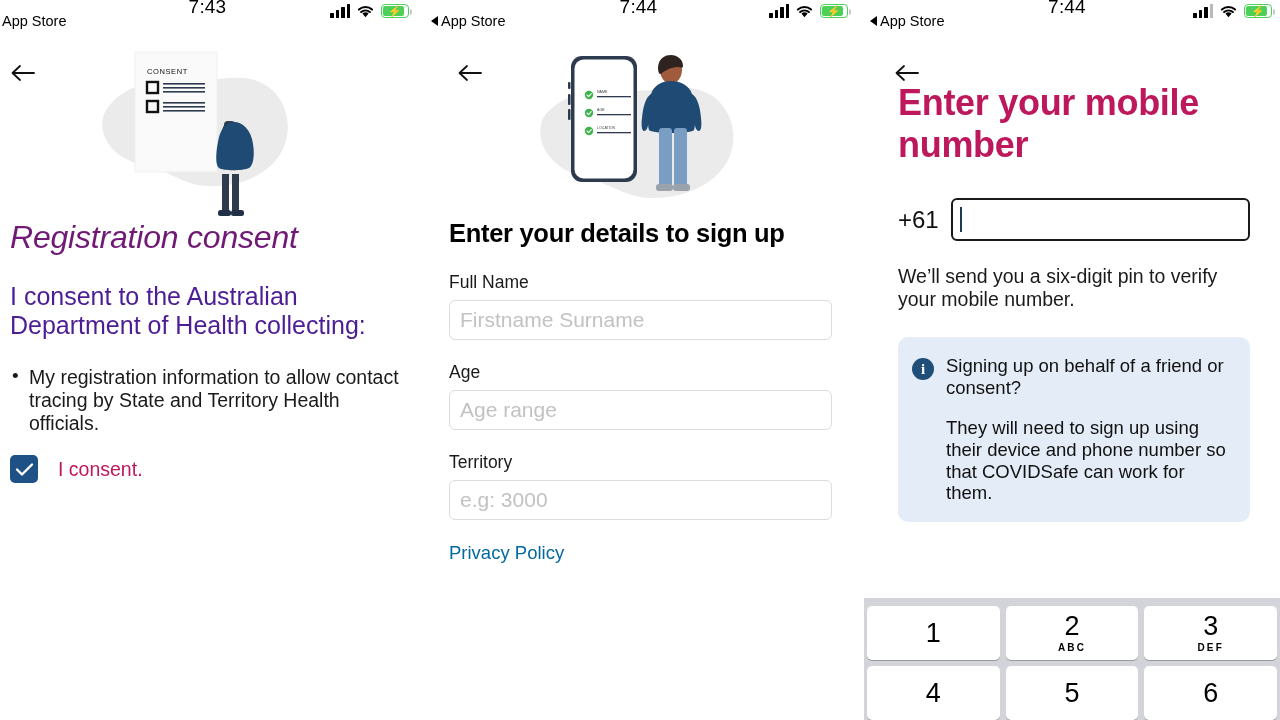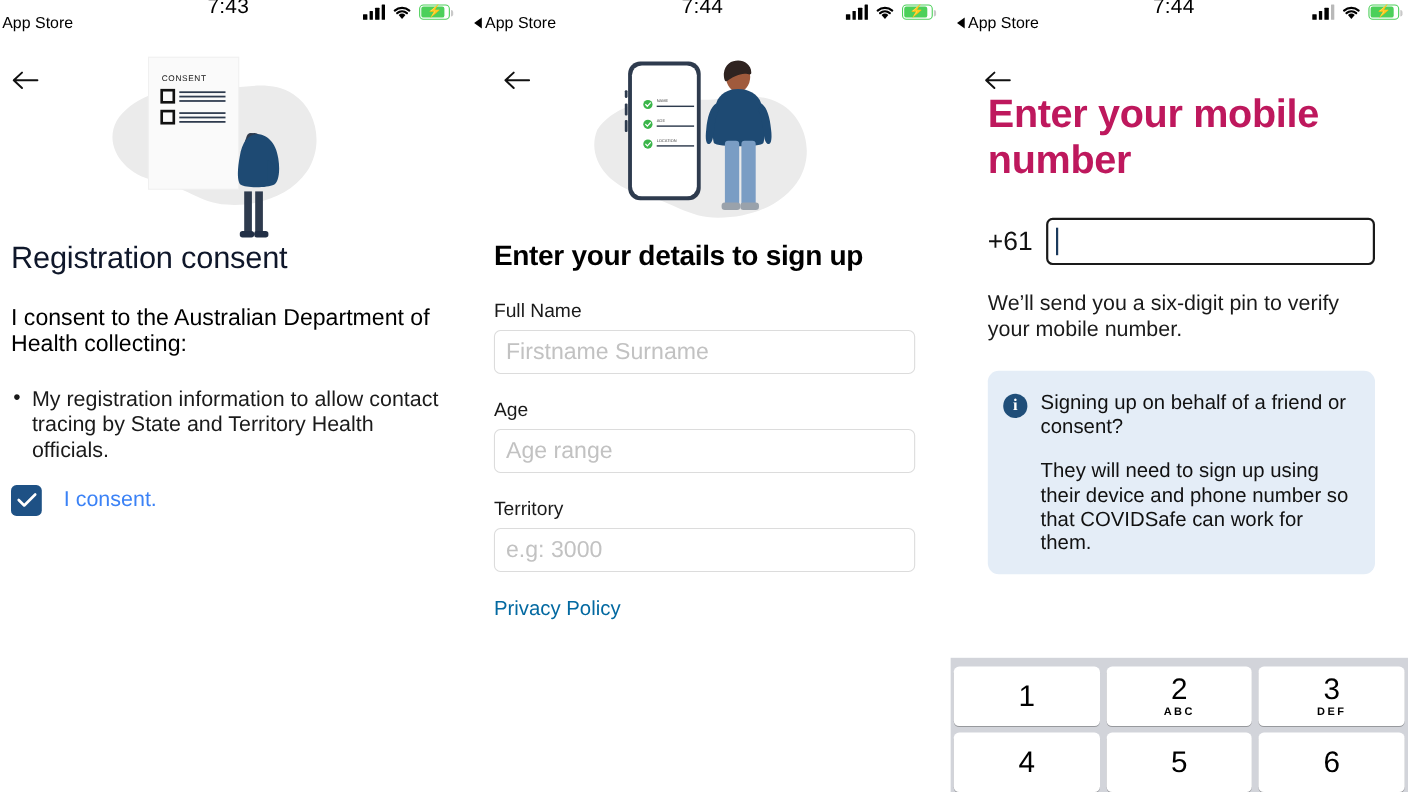--- a/index.html
+++ b/index.html
@@ -111,29 +111,30 @@
   .backbtn svg { display:block; }
 
   
   .hero {
     position: relative;
     width: 100%;
     height: 185px;
   }
   .content-1 { padding: 0 10px; }
   .h1 {
-    font-size: 28px;
+    font-size: 32px;
     font-weight: 400;
-    color: #0f172a;
+    color: #701a75;
     letter-spacing: -.2px;
+    font-style: italic;
   }
   .p-body {
-    font-size: 21px;
+    font-size: 25px;
     line-height: 1.16;
-    color: #000000;
+    color: #4c1d95;
   }
   ul.bullets { list-style: none; }
   ul.bullets li {
     position: relative;
     padding-left: 19px;
     font-size: 19.5px;
     line-height: 1.18;
     color: #1a1a1a;
     margin-bottom: 20px;
   }
@@ -148,21 +149,21 @@
     margin-top: 10px;
   }
   .checkbox {
     width: 28px; height: 28px;
     border-radius: 5px;
     background: #1e5185;
     display: flex; align-items: center; justify-content: center;
     flex: 0 0 28px;
     cursor: pointer;
   }
-  .consent-label { font-size: 19.5px; color: #3b82f6; }
+  .consent-label { font-size: 19.5px; color: #be185d; }
 
   
   .content-2 { padding: 0 24px; }
   .h2 {
     font-size: 25.5px;
     font-weight: 700;
     color: #000;
     letter-spacing: -.3px;
   }
   .field-label {

